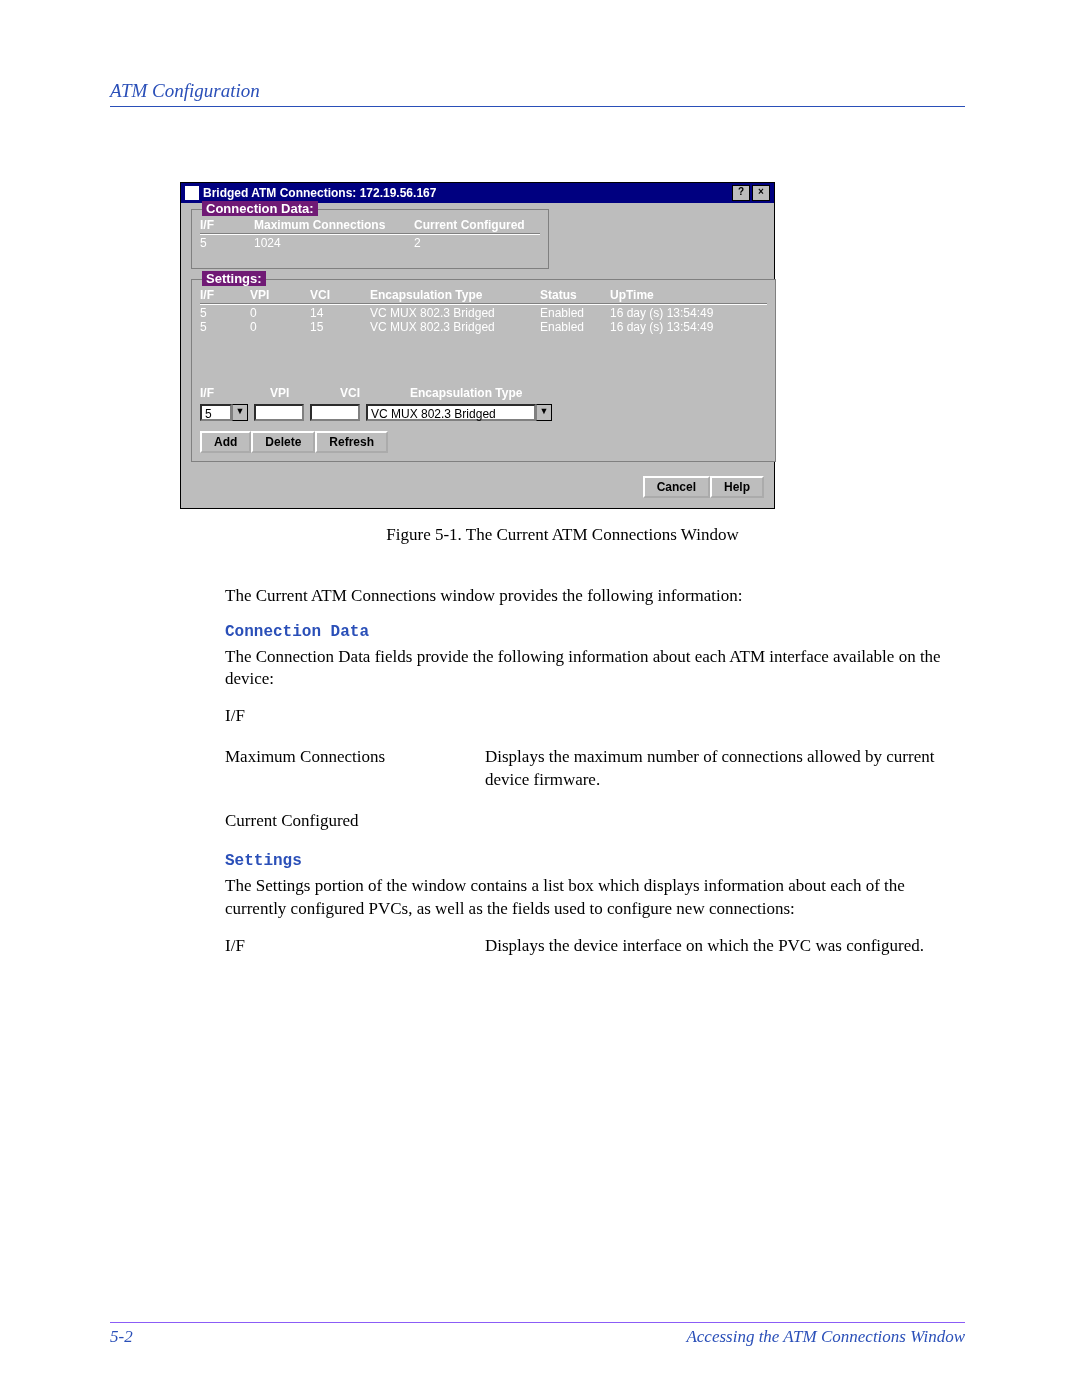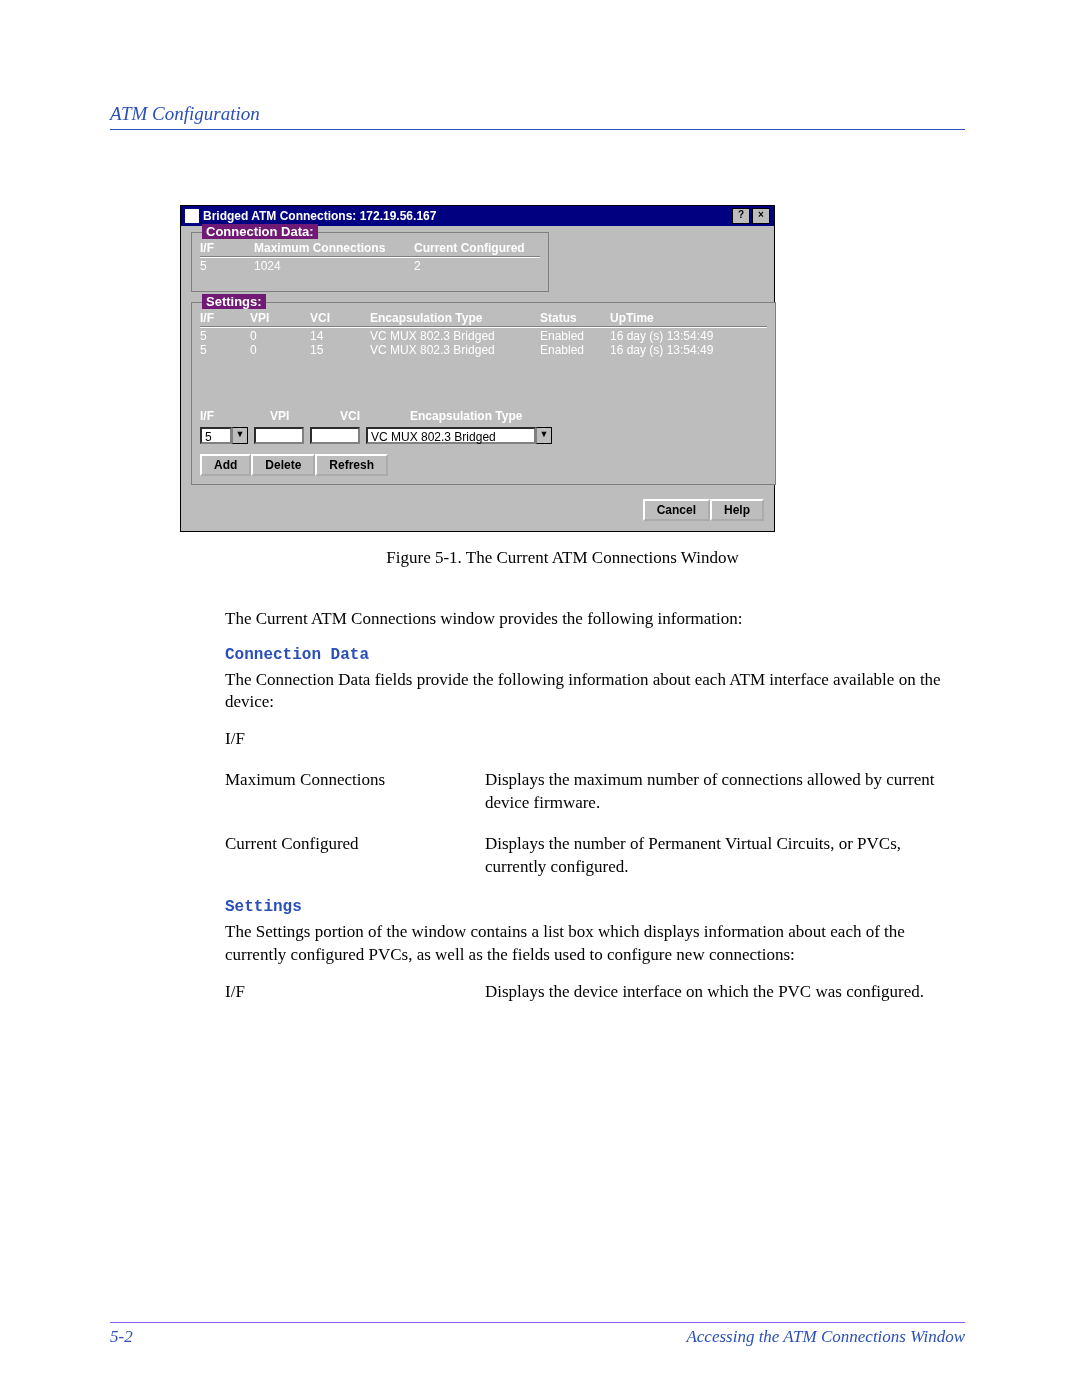--- a/index.html
+++ b/index.html
@@ -7,21 +7,21 @@
     background: #fff;
     font-family: "Times New Roman", Georgia, serif;
     font-size: 17px;
     color: #000;
   }
   .page {
     width: 1080px;
     height: 1397px;
     position: relative;
     box-sizing: border-box;
-    padding: 103px 115px 50px 110px;
+    padding: 80px 115px 50px 110px;
   }
   .hdr {
     color: #2a4fb8;
     font-style: italic;
     font-family: "Times New Roman", serif;
     font-size: 19px;
     border-bottom: 1px solid #2a4fb8;
     padding-bottom: 4px;
   }
   .screenshot {
@@ -232,21 +232,20 @@
 
     <div class="defrow">
       <div class="term">I/F</div>
     </div>
     <div class="defrow">
       <div class="term">Maximum Connections</div>
       <div class="def">Displays the maximum number of connections allowed by current device firmware.</div>
     </div>
     <div class="defrow">
       <div class="term">Current Configured</div>
-      <div class="def">Displays the number of Permanent Virtual Circuits, or PVCs, currently configured.</div>
     </div>
 
     <div class="h">Settings</div>
     <p>The Settings portion of the window contains a list box which displays information about each of the currently configured PVCs, as well as the fields used to configure new connections:</p>
 
     <div class="defrow">
       <div class="term">I/F</div>
       <div class="def">Displays the device interface on which the PVC was configured.</div>
     </div>
   </div>

